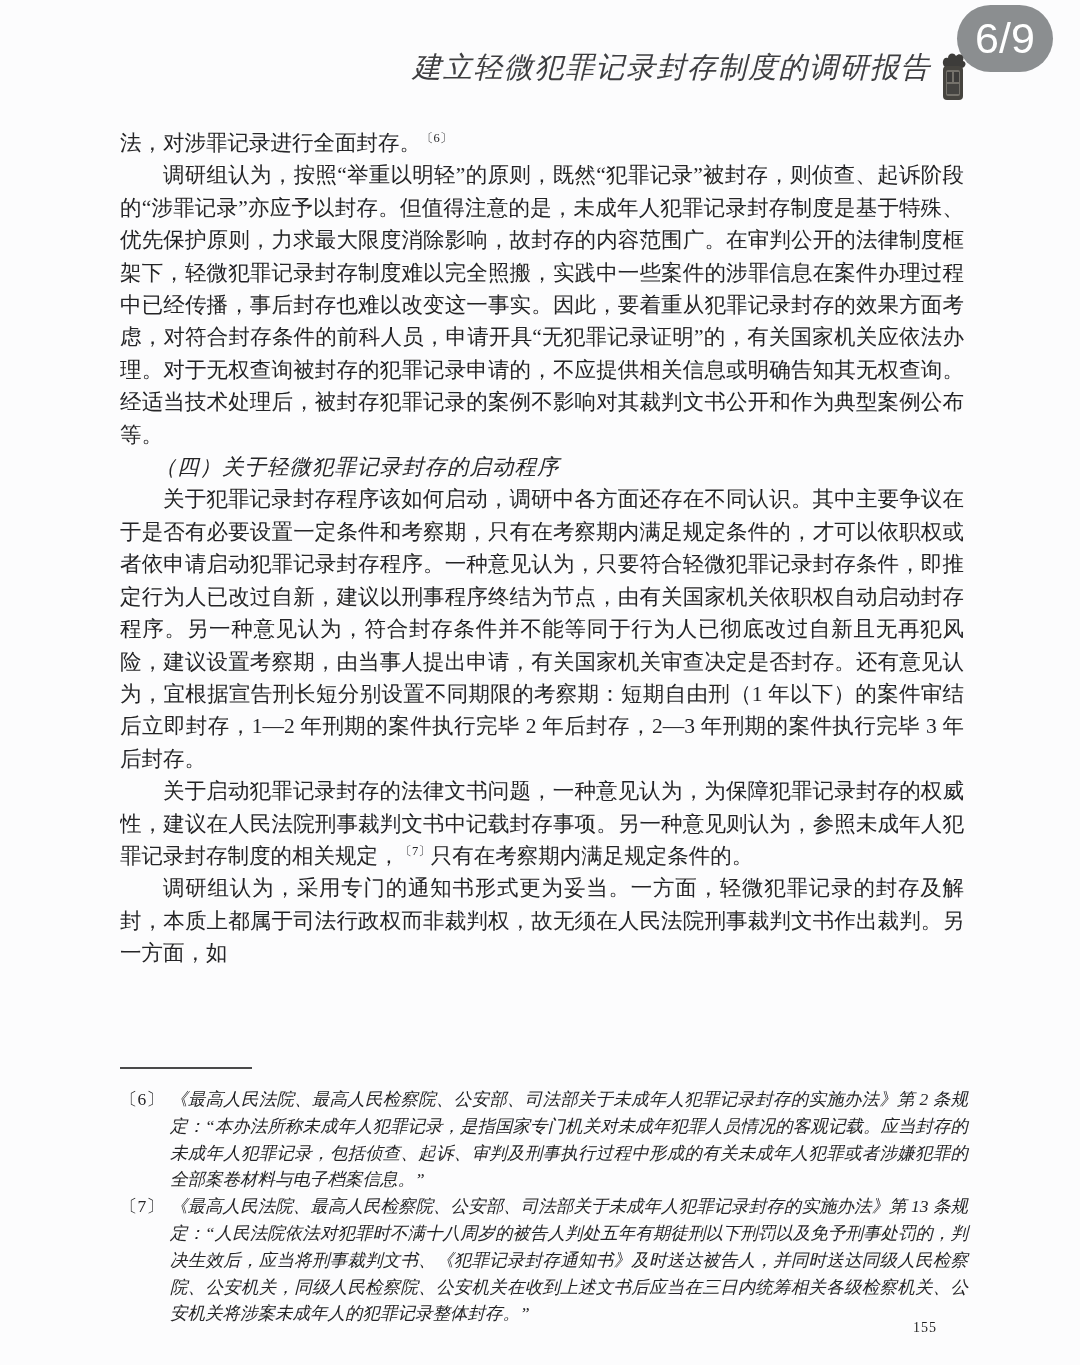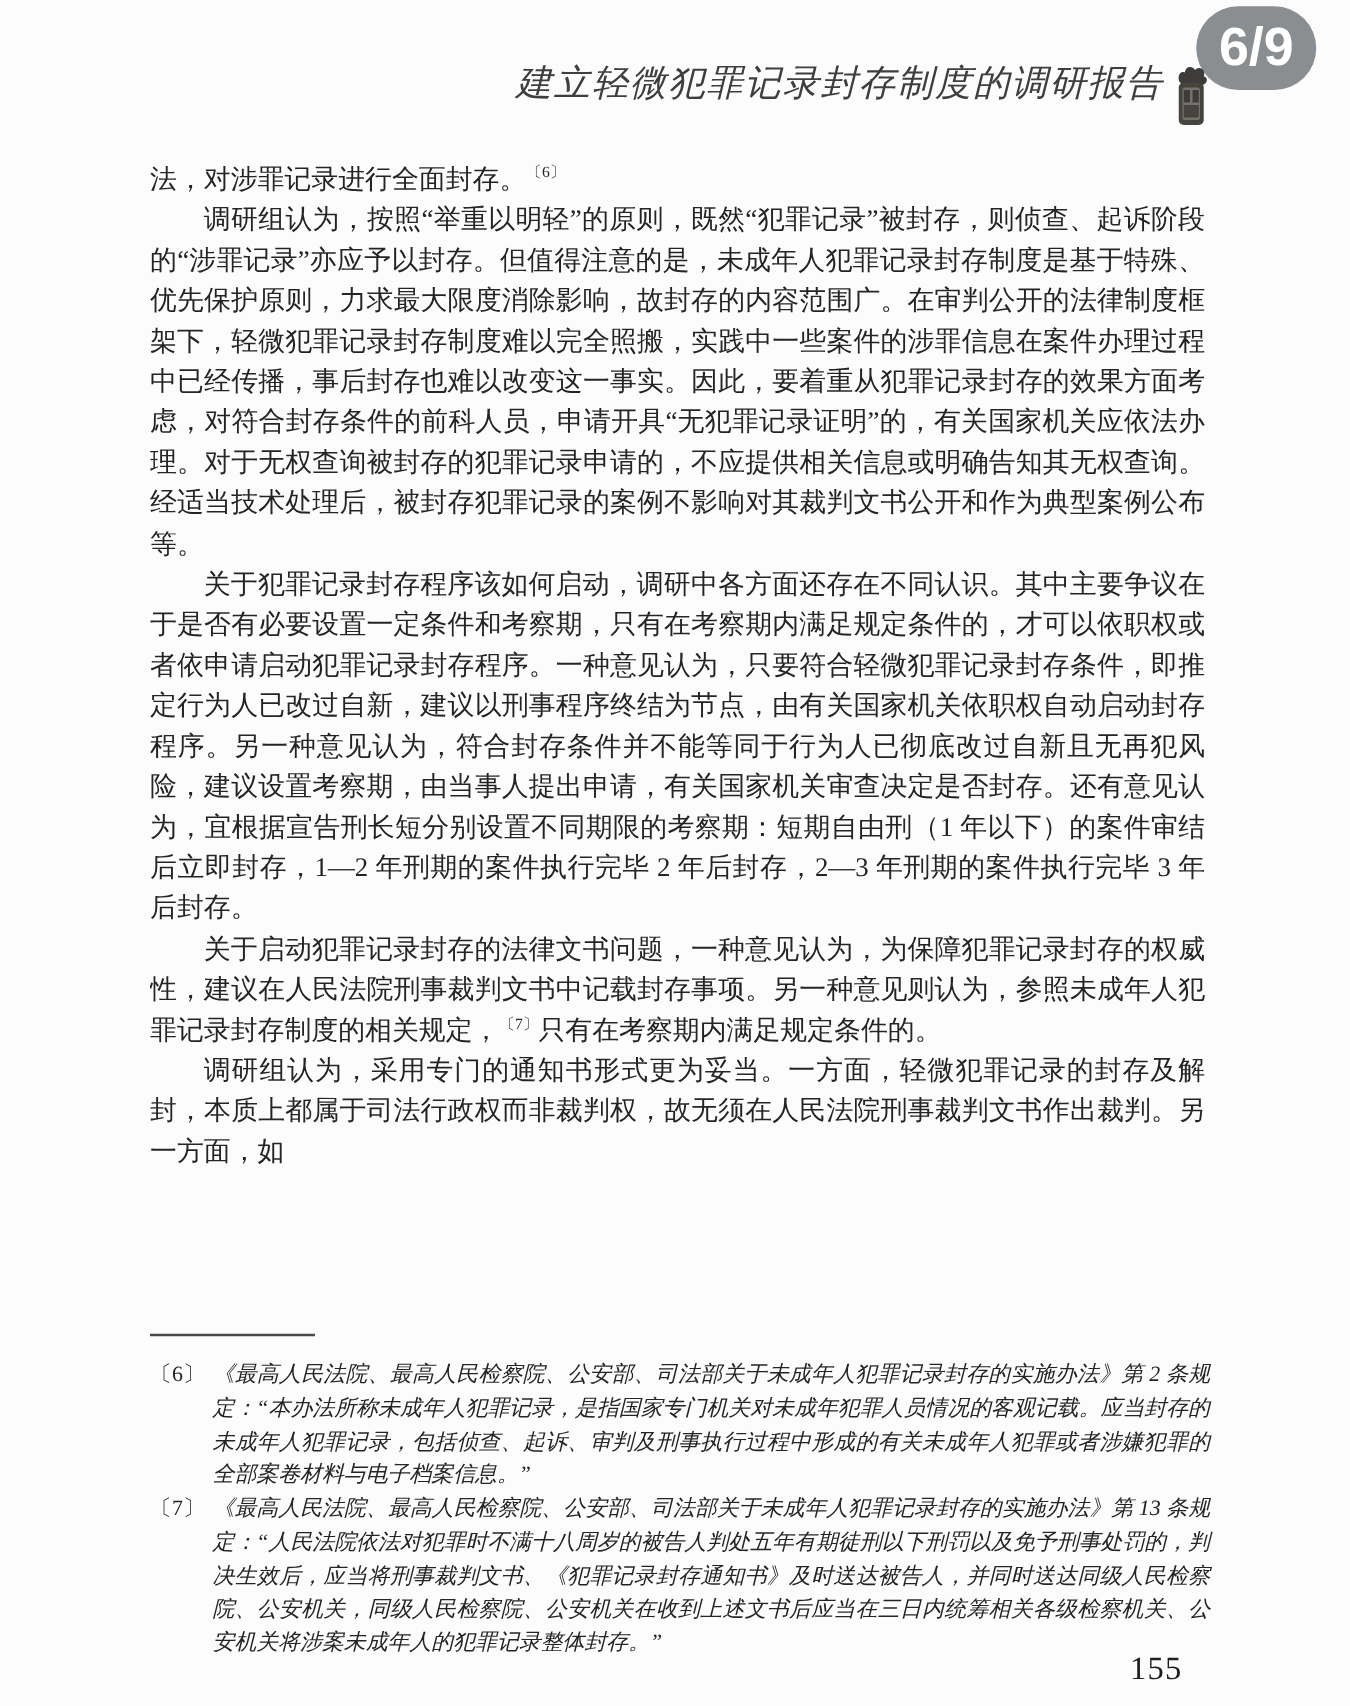--- a/index.html
+++ b/index.html
@@ -10,21 +10,21 @@
   .page {
     position:relative; width:1080px; height:1365px;
     background:#fcfcfd; overflow:hidden; color:#242426;
   }
 
   
   .badge {
     position:absolute; top:5px; left:957px; width:96px; height:67px;
     background:#8b8e90; border-radius:34px;
     color:#ffffff; font-family:"Liberation Sans","DejaVu Sans",sans-serif;
-    font-size:43px; line-height:66px; text-align:center; font-weight:700;
+    font-size:43px; line-height:66px; text-align:center; font-weight:400;
   }
 
   
   .header {
     position:absolute; top:46px; right:112px;
     display:flex; align-items:flex-start; gap:7px;
   }
   .header-title {
     font-style:italic; font-size:29px; color:#3e3e40;
     letter-spacing:1.5px; line-height:42px; white-space:nowrap;
@@ -55,21 +55,21 @@
     position:absolute; top:1067px; left:120px; width:132px;
     border-top:2px solid #4a4a4a; height:0;
   }
   .footnotes { position:absolute; top:1086px; left:120px; width:848px; }
   .footnote { display:flex; font-size:17.5px; line-height:26.8px; color:#242426; }
   .fn-marker { flex:0 0 50px; }
   .fn-text { flex:1; text-align:justify; text-justify:inter-character;font-style:italic; }
 
   .page-number {
     position:absolute; top:1320px; left:898px; width:54px;
-    font-size:26px; text-align:center; letter-spacing:1px; color:#1e1e1e;
+    font-size:14px; text-align:center; letter-spacing:1px; color:#1e1e1e;
   }
 </style>
 </head>
 <body>
 
 <div class="page">
 
   <div class="badge">6/9</div>
 
   <div class="header">
@@ -84,20 +84,21 @@
         <rect x="9" y="32" width="12" height="10" fill="#3d3c3a" opacity="0.85"></rect>
       </svg>
     </span>
   </div>
 
   <div class="body-text">
     <p class="continuation"><span>法，对涉罪记录进行全面封存。</span><sup class="fnref">〔6〕</sup></p>
 
     <p>调研组认为，按照“举重以明轻”的原则，既然“犯罪记录”被封存，则侦查、起诉阶段的“涉罪记录”亦应予以封存。但值得注意的是，未成年人犯罪记录封存制度是基于特殊、优先保护原则，力求最大限度消除影响，故封存的内容范围广。在审判公开的法律制度框架下，轻微犯罪记录封存制度难以完全照搬，实践中一些案件的涉罪信息在案件办理过程中已经传播，事后封存也难以改变这一事实。因此，要着重从犯罪记录封存的效果方面考虑，对符合封存条件的前科人员，申请开具“无犯罪记录证明”的，有关国家机关应依法办理。对于无权查询被封存的犯罪记录申请的，不应提供相关信息或明确告知其无权查询。经适当技术处理后，被封存犯罪记录的案例不影响对其裁判文书公开和作为典型案例公布等。</p>
 
+    <p class="section-heading">（四）关于轻微犯罪记录封存的启动程序</p>
 
     <p>关于犯罪记录封存程序该如何启动，调研中各方面还存在不同认识。其中主要争议在于是否有必要设置一定条件和考察期，只有在考察期内满足规定条件的，才可以依职权或者依申请启动犯罪记录封存程序。一种意见认为，只要符合轻微犯罪记录封存条件，即推定行为人已改过自新，建议以刑事程序终结为节点，由有关国家机关依职权自动启动封存程序。另一种意见认为，符合封存条件并不能等同于行为人已彻底改过自新且无再犯风险，建议设置考察期，由当事人提出申请，有关国家机关审查决定是否封存。还有意见认为，宜根据宣告刑长短分别设置不同期限的考察期：短期自由刑（1 年以下）的案件审结后立即封存，1—2 年刑期的案件执行完毕 2 年后封存，2—3 年刑期的案件执行完毕 3 年后封存。</p>
 
 
     <p><span>关于启动犯罪记录封存的法律文书问题，一种意见认为，为保障犯罪记录封存的权威性，建议在人民法院刑事裁判文书中记载封存事项。另一种意见则认为，参照未成年人犯罪记录封存制度的相关规定，</span><sup class="fnref">〔7〕</sup><span>只有在考察期内满足规定条件的。</span></p>
 
     <p>调研组认为，采用专门的通知书形式更为妥当。一方面，轻微犯罪记录的封存及解封，本质上都属于司法行政权而非裁判权，故无须在人民法院刑事裁判文书作出裁判。另一方面，如</p>
   </div>
 
   <div class="fn-sep"></div>

